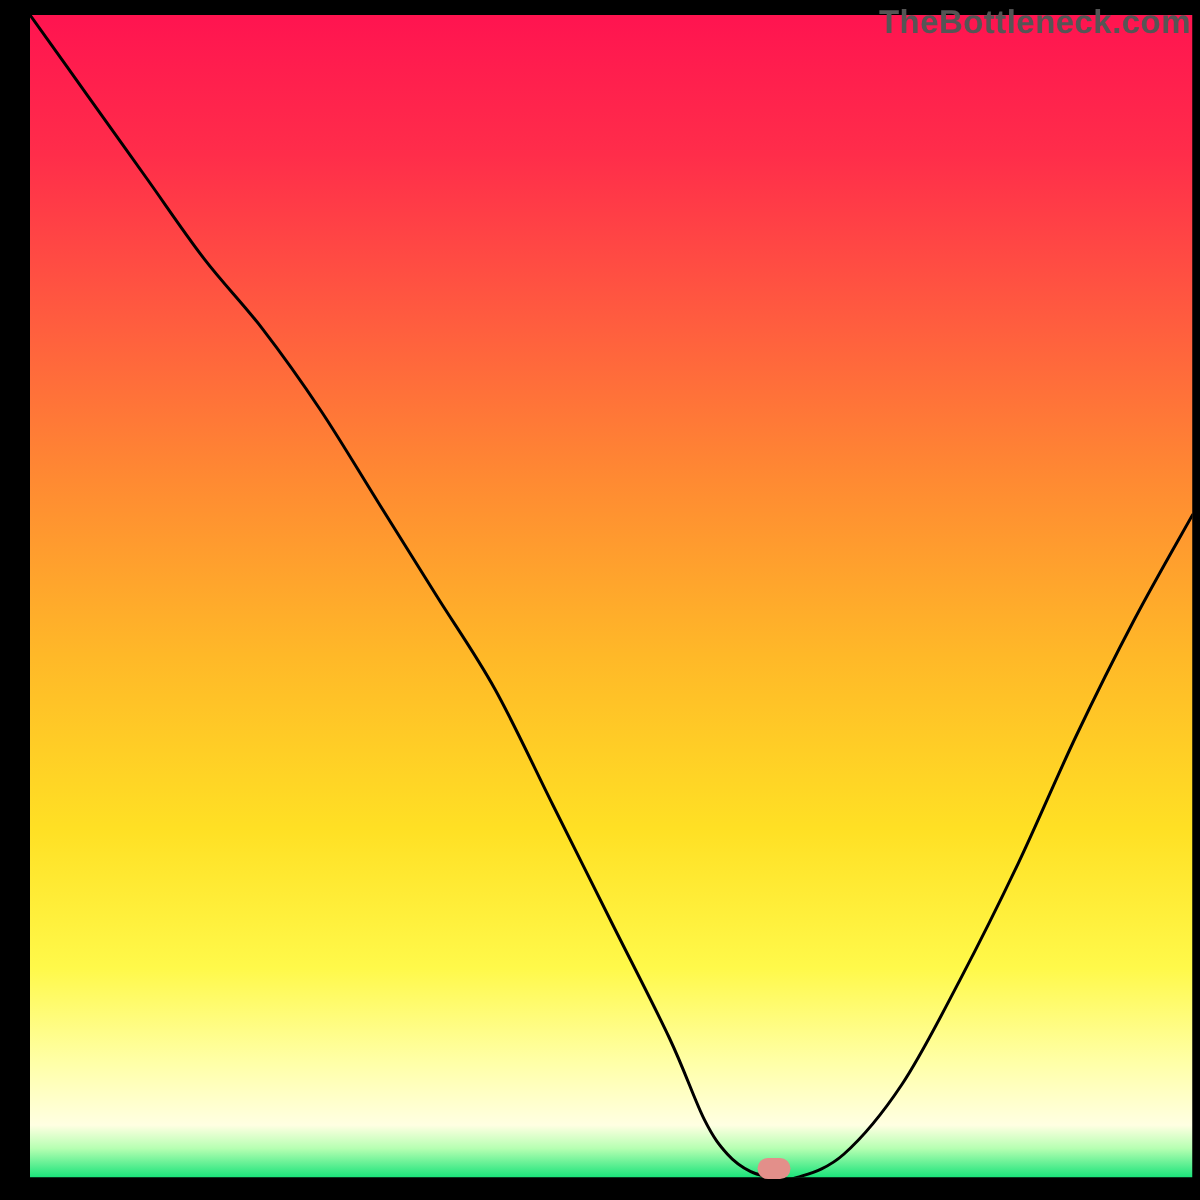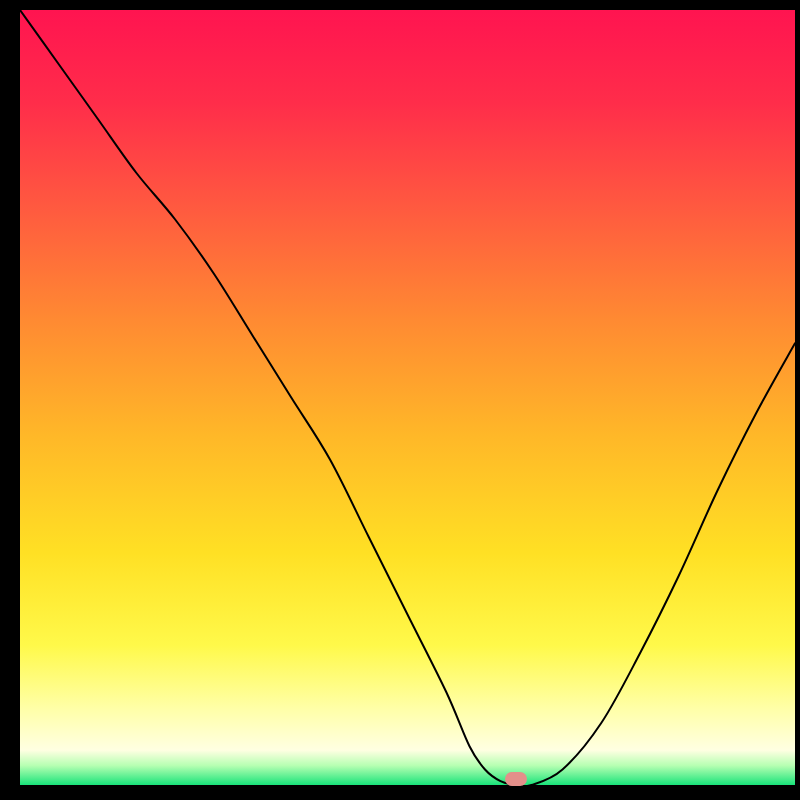--- a/index.html
+++ b/index.html
@@ -60,13 +60,14 @@
         <stop offset="0.975" stop-color="#b6ffb2"></stop>
         <stop offset="1.00" stop-color="#19e37a"></stop>
       </linearGradient>
     </defs>
     <rect x="0" y="0" width="775" height="775" fill="url(#bg-grad)"></rect>
     <path id="curve" fill="none" stroke="#000" stroke-width="2" stroke-linecap="round" stroke-linejoin="round" d="M 0 0 C 6.458333333333333 9.041666666666666, 25.833333333333336 36.16666666666667, 38.75 54.25 C 51.666666666666664 72.33333333333333, 64.58333333333333 90.41666666666667, 77.5 108.5 C 90.41666666666667 126.58333333333333, 103.33333333333333 145.95833333333334, 116.25 162.75 C 129.16666666666666 179.54166666666666, 142.08333333333334 192.45833333333334, 155 209.25 C 167.91666666666666 226.04166666666666, 180.83333333333334 244.125, 193.75 263.5 C 206.66666666666666 282.875, 219.58333333333334 304.83333333333337, 232.5 325.50000000000006 C 245.41666666666666 346.16666666666674, 258.3333333333333 366.83333333333337, 271.25 387.5 C 284.1666666666667 408.16666666666663, 297.0833333333333 426.25, 310 449.5 C 322.9166666666667 472.75, 335.8333333333333 501.1666666666667, 348.75 527 C 361.6666666666667 552.8333333333334, 374.5833333333333 578.6666666666666, 387.5 604.5 C 400.4166666666667 630.3333333333334, 415.91666666666674 660.0416666666666, 426.25000000000006 682 C 436.58333333333337 703.9583333333334, 443.04166666666663 723.3333333333334, 449.49999999999994 736.25 C 455.95833333333326 749.1666666666666, 459.8333333333333 753.6875, 465 759.5 C 470.1666666666667 765.3125, 475.3333333333333 768.5416666666666, 480.5 771.125 C 485.6666666666667 773.7083333333334, 490.8333333333333 774.3541666666666, 496 775 C 501.1666666666667 775.6458333333334, 503.75 777.5833333333334, 511.5 775 C 519.25 772.4166666666666, 530.875 769.8333333333334, 542.5 759.5 C 554.125 749.1666666666666, 568.3333333333334 732.375, 581.25 713 C 594.1666666666666 693.625, 607.0833333333334 667.7916666666666, 620 643.25 C 632.9166666666666 618.7083333333334, 645.8333333333334 592.875, 658.75 565.75 C 671.6666666666666 538.625, 684.5833333333334 507.625, 697.5 480.5 C 710.4166666666666 453.375, 723.3333333333334 427.54166666666663, 736.25 403 C 749.1666666666666 378.45833333333337, 768.5416666666666 344.87500000000006, 775 333.25000000000006"></path>
   </svg>
 
   <div class="marker" id="marker" style="left: 516px; top: 779px;"></div>
 
+  <div class="watermark">TheBottleneck.com</div>
 </div>
 
 </body></html>

